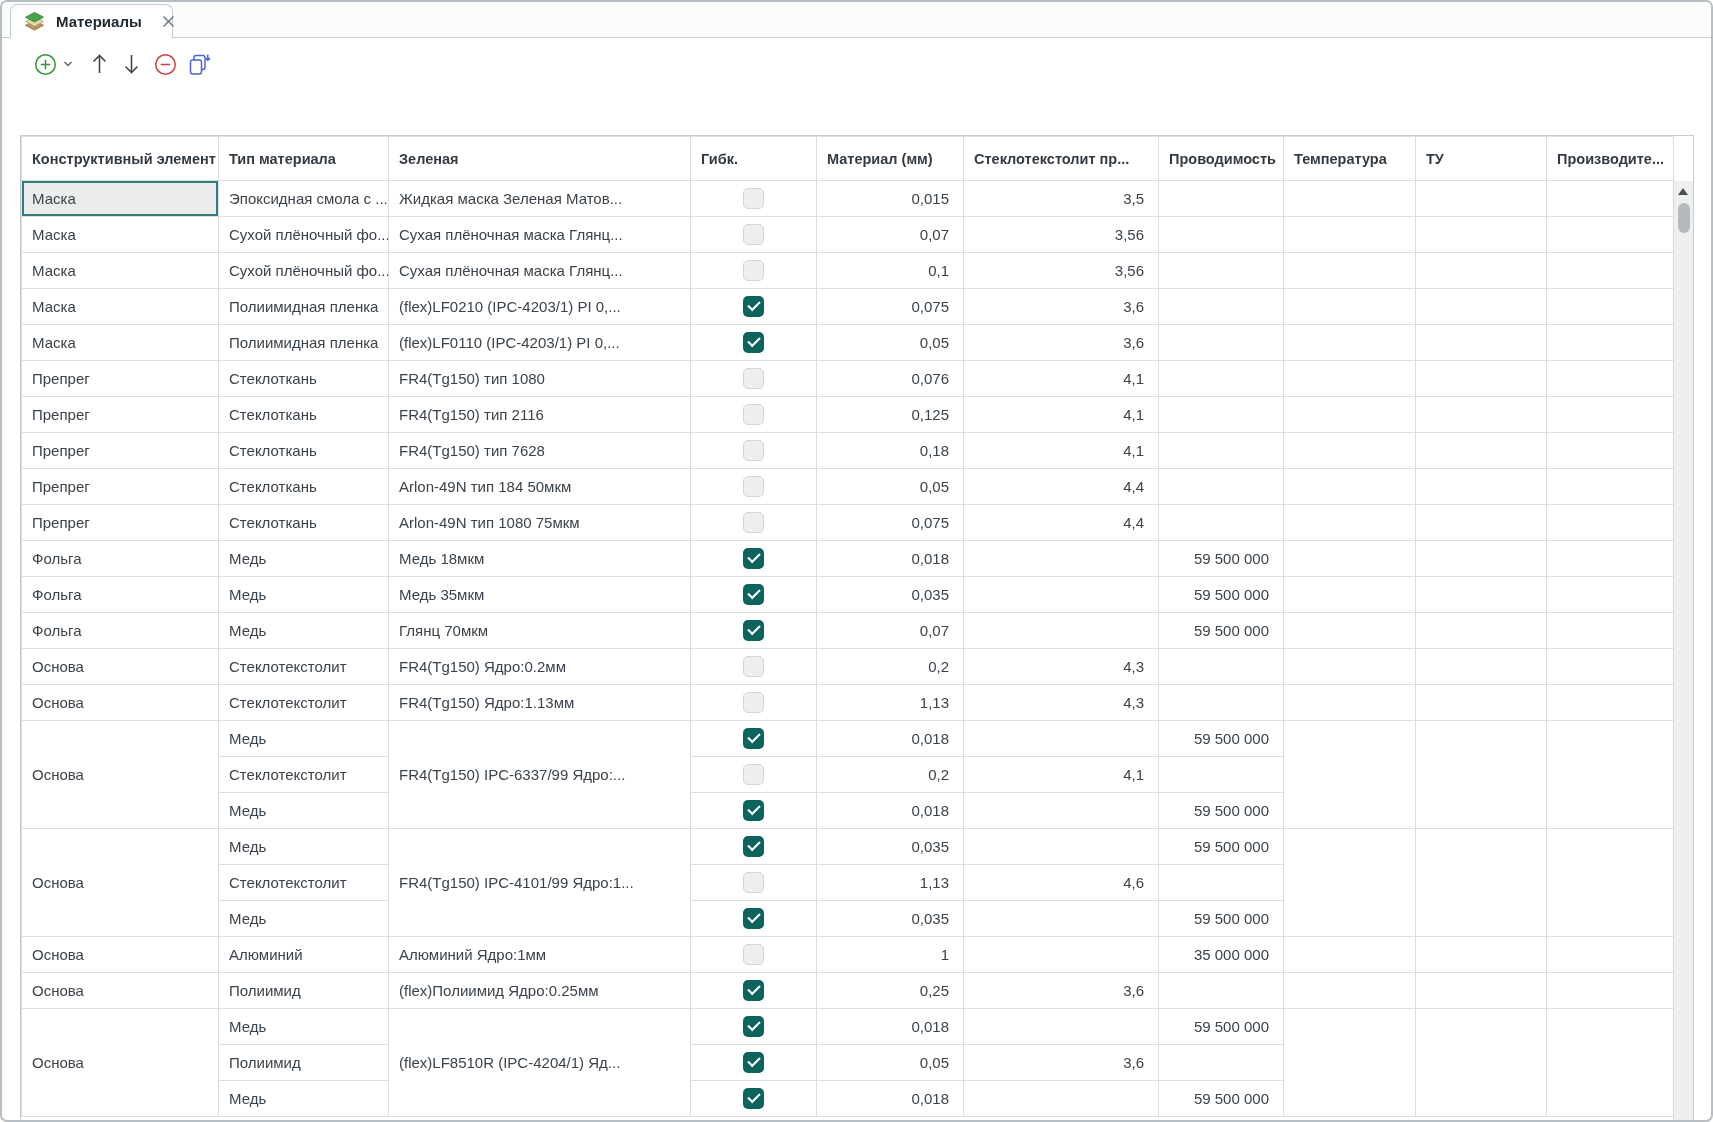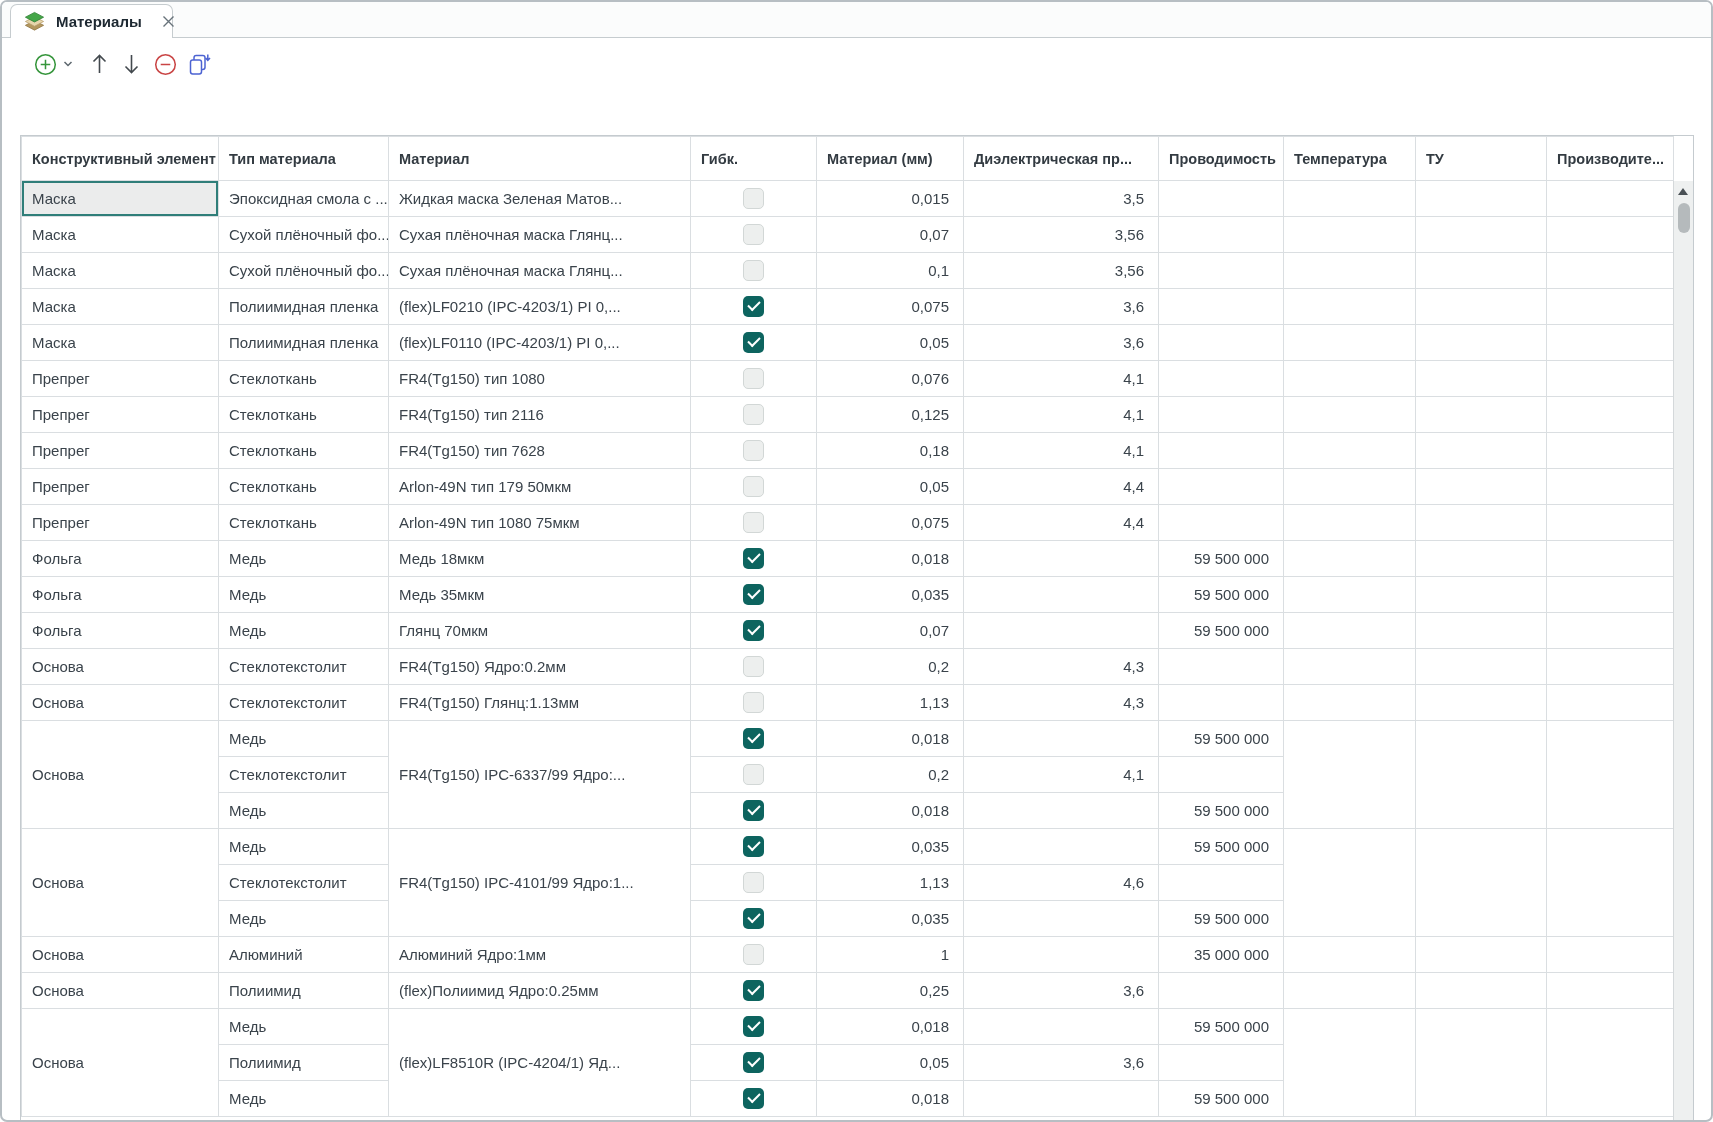--- a/index.html
+++ b/index.html
@@ -125,24 +125,24 @@
           <col style="width: 195px;">
           <col style="width: 125px;">
           <col style="width: 132px;">
           <col style="width: 131px;">
           <col style="width: 127px;">
         </colgroup>
       <thead>
           <tr id="mat-head">
             <th>Конструктивный элемент</th>
             <th>Тип материала</th>
-            <th>Материал</th>
+            <th>Зеленая</th>
             <th>Гибк.</th>
             <th>Материал (мм)</th>
-            <th>Диэлектрическая пр...</th>
+            <th>Стеклотекстолит пр...</th>
             <th>Проводимость</th>
             <th>Температура</th>
             <th>ТУ</th>
             <th>Производите...</th>
           </tr>
         </thead>
       <tbody id="mat-body">
           <tr>
             <td class="selected">Маска</td>
             <td>Эпоксидная смола с ...</td>
@@ -235,21 +235,21 @@
             <td class="num">0,18</td>
             <td class="num">4,1</td>
             <td class="num"></td>
             <td></td>
             <td></td>
             <td></td>
           </tr>
           <tr>
             <td>Препрег</td>
             <td>Стеклоткань</td>
-            <td>Arlon-49N тип 179 50мкм</td>
+            <td>Arlon-49N тип 184 50мкм</td>
             <td class="chk"><span class="cb off"></span></td>
             <td class="num">0,05</td>
             <td class="num">4,4</td>
             <td class="num"></td>
             <td></td>
             <td></td>
             <td></td>
           </tr>
           <tr>
             <td>Препрег</td>
@@ -307,21 +307,21 @@
             <td class="num">0,2</td>
             <td class="num">4,3</td>
             <td class="num"></td>
             <td></td>
             <td></td>
             <td></td>
           </tr>
           <tr>
             <td>Основа</td>
             <td>Стеклотекстолит</td>
-            <td>FR4(Tg150) Глянц:1.13мм</td>
+            <td>FR4(Tg150) Ядро:1.13мм</td>
             <td class="chk"><span class="cb off"></span></td>
             <td class="num">1,13</td>
             <td class="num">4,3</td>
             <td class="num"></td>
             <td></td>
             <td></td>
             <td></td>
           </tr>
           <tr>
             <td rowspan="3">Основа</td>

